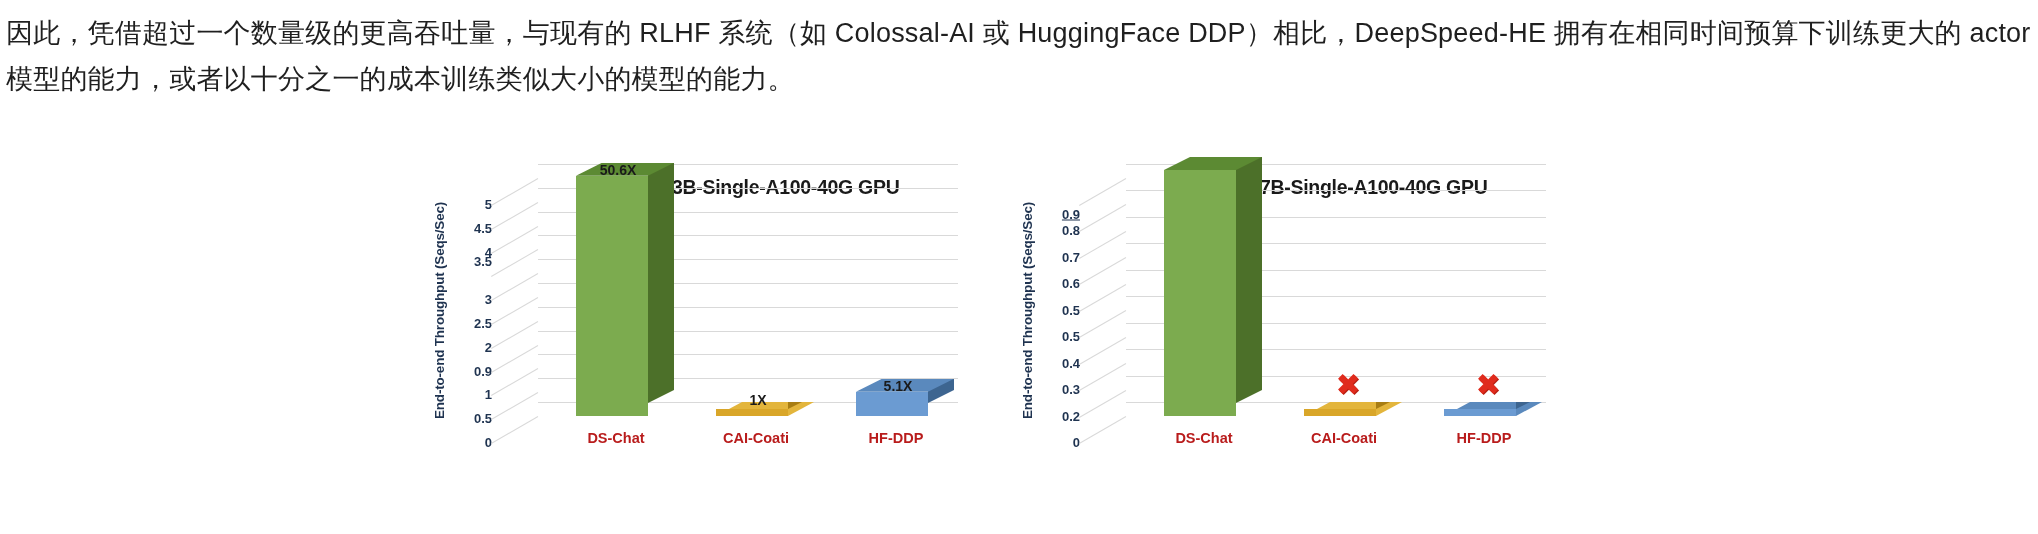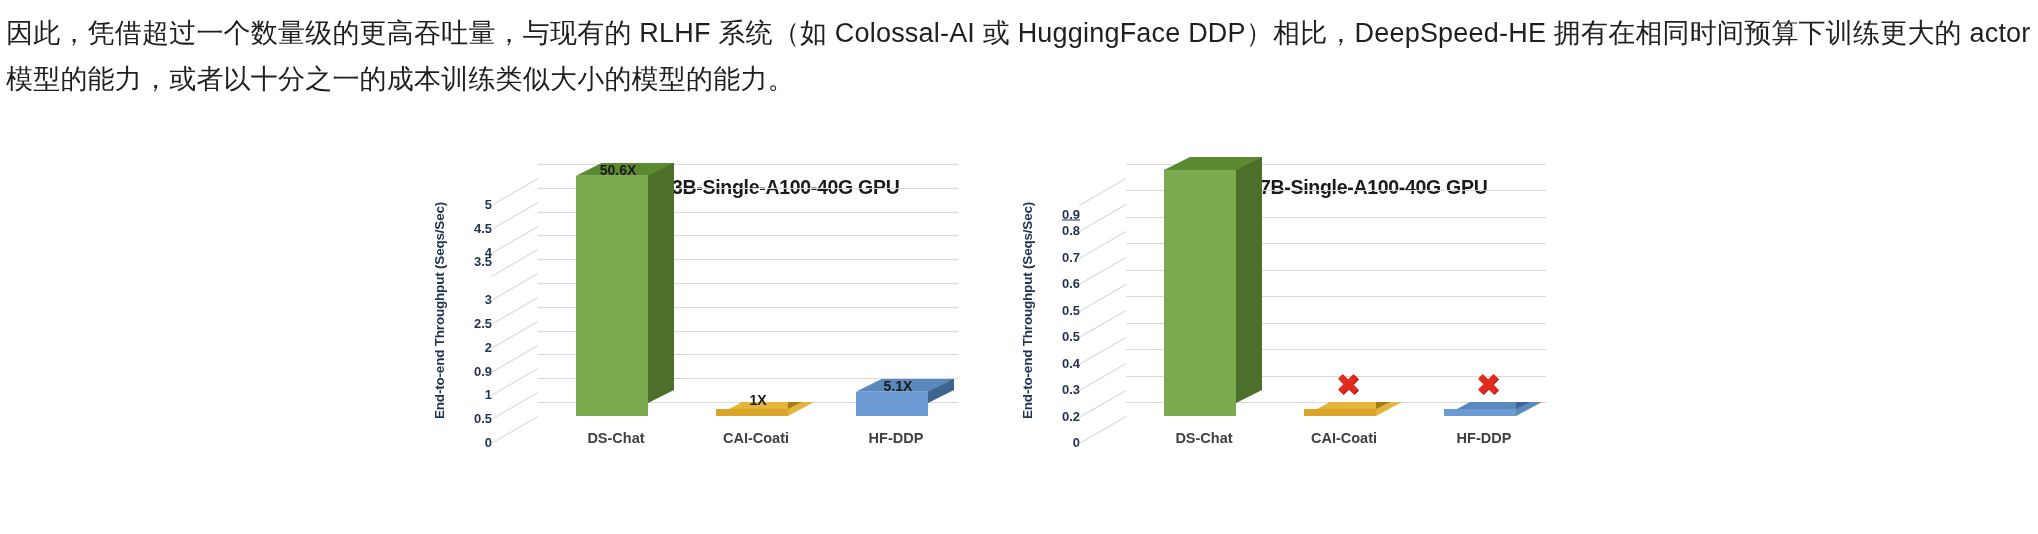--- a/index.html
+++ b/index.html
@@ -162,21 +162,21 @@
     white-space: nowrap;
     transform: translateX(-50%);
     margin-top: 20px;
   }
 
   .xlabel {
     position: absolute;
     bottom: 26px;
     font-size: 14.5px;
     font-weight: bold;
-    color: #404040;
+    color: #b91c1c;
     white-space: nowrap;
     transform: translateX(-50%);
   }
 
   .xmark {
     position: absolute;
     font-size: 30px;
     font-weight: bold;
     color: #e02b1d;
     line-height: 1;

